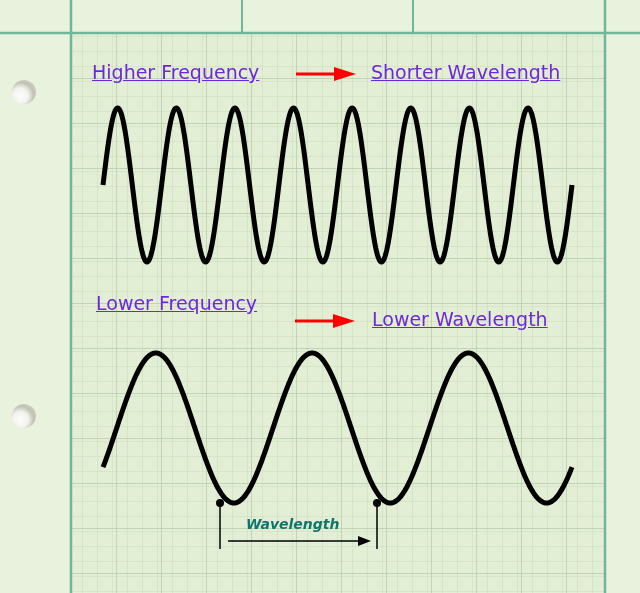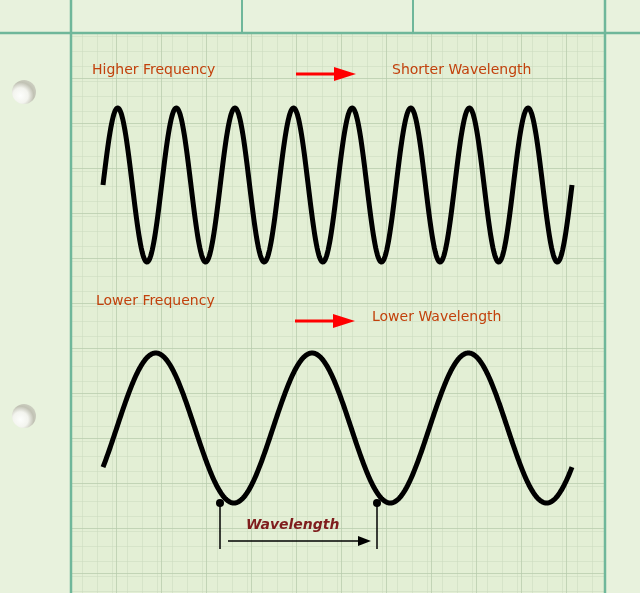--- a/index.html
+++ b/index.html
@@ -1,19 +1,19 @@
 <!DOCTYPE html>
 <html><head>
 <meta charset="utf-8">
 <style>
   html, body { margin: 0; padding: 0; }
   body { width: 640px; height: 593px; overflow: hidden; background: #e8f2dd; position: relative; font-family: "DejaVu Sans", sans-serif; }
   #paper { position: absolute; left: 0; top: 0; width: 640px; height: 593px; }
-  .label { position: absolute; color: #c2410c; font-size: 14px; white-space: nowrap; font-family: "DejaVu Sans", sans-serif; }
-  .wl-label { position: absolute; font-size: 14px; font-weight: bold; font-style: italic; color: #7f1d1d; font-family: "DejaVu Sans", sans-serif; white-space: nowrap; }
+  .label { position: absolute; color: #6d28d9; font-size: 19px; white-space: nowrap; font-family: "DejaVu Sans", sans-serif; text-decoration: underline; }
+  .wl-label { position: absolute; font-size: 14px; font-weight: bold; font-style: italic; color: #0f766e; font-family: "DejaVu Sans", sans-serif; white-space: nowrap; }
   .hole { position: absolute; width: 24px; height: 24px; border-radius: 50%; background: radial-gradient(circle at 35% 65%, #ffffff 0%, #f4f4f0 35%, #bdbdb0 60%, #d9ddcf 100%); opacity: 0.9; }
 </style>
 </head>
 <body>
 
 <svg id="paper" width="640" height="593" viewBox="0 0 640 593" xmlns="http://www.w3.org/2000/svg">
   <defs>
     <pattern id="fine" x="71" y="33" width="15" height="15" patternUnits="userSpaceOnUse">
       <path d="M15 0 L0 0 0 15" fill="none" stroke="#c9d9bd" stroke-width="1"></path>
     </pattern>
@@ -52,16 +52,16 @@
     <line x1="377" y1="503" x2="377" y2="549" stroke="#000" stroke-width="1.5"></line>
     <line x1="228" y1="541" x2="362" y2="541" stroke="#000" stroke-width="1.5"></line>
     <polygon points="358,536 371,541 358,546" fill="#000"></polygon>
   </g>
 </svg>
 
 <div class="hole" style="left:12px;top:80px;"></div>
 <div class="hole" style="left:12px;top:404px;"></div>
 
 <div class="label" style="left:92px;top:61px;">Higher Frequency</div>
-<div class="label" style="left:392px;top:61px;">Shorter Wavelength</div>
+<div class="label" style="left:371px;top:61px;">Shorter Wavelength</div>
 <div class="label" style="left:96px;top:292px;">Lower Frequency</div>
 <div class="label" style="left:372px;top:308px;">Lower Wavelength</div>
 <div class="wl-label" style="left:246px;top:516px;">Wavelength</div>
 
 </body></html>

